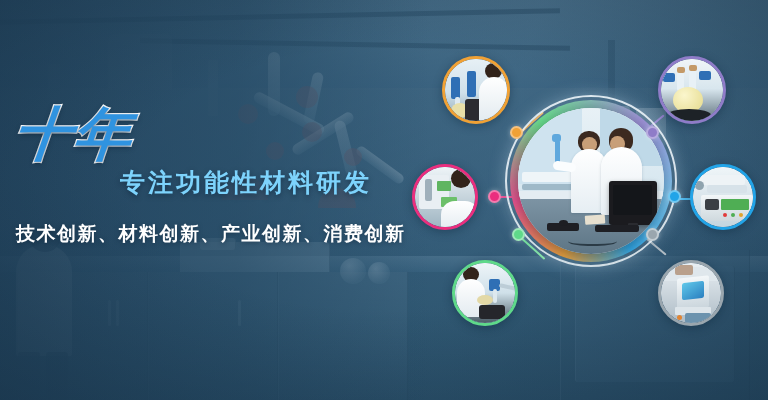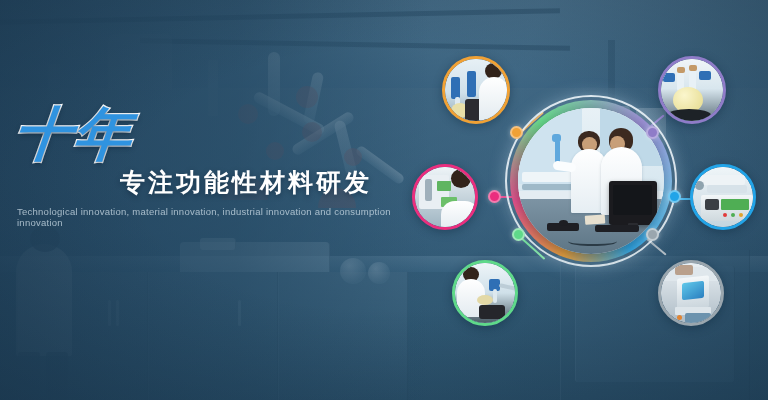--- a/index.html
+++ b/index.html
@@ -87,21 +87,21 @@
     letter-spacing:1px;
     transform:skewX(-6deg);
   }
   .moyijian{
     font-size:30px;font-weight:700;color:#ffffff;line-height:38px;
     letter-spacing:2px;padding-bottom:4px;
     text-shadow:0 2px 5px rgba(10,30,50,.5);
   }
   .line2{
     margin-top:4px;margin-left:106px;
-    font-size:25px;font-weight:700;color:#ffffff;letter-spacing:3px;
+    font-size:25px;font-weight:700;color:#7dd3fc;letter-spacing:3px;
     text-shadow:0 2px 5px rgba(10,30,50,.5);
   }
   .line3{
     margin-top:22px;margin-left:2px;
     font-size:19px;font-weight:700;color:#ffffff;letter-spacing:1.5px;
     text-shadow:0 1px 4px rgba(10,30,50,.5);
   }
   .line4{
     margin-top:7px;margin-left:3px;
     font-size:9.5px;color:rgba(214,228,238,.72);letter-spacing:.25px;
@@ -232,21 +232,21 @@
     <div class="blue-tint"></div>
     <div class="left-darken"></div>
     <div class="vignette"></div>
   </div>
 
   <div class="textblock">
     <div class="line1">
       <span class="shinian">十年</span>
     </div>
     <div class="line2">专注功能性材料研发</div>
-    <div class="line4">Technological innovation, material innovation, industrial innovation and consumption innovation</div>
+    <div class="line3">技术创新、材料创新、产业创新、消费创新</div>
   </div>
 
   <div class="cluster">
 
     <div class="link" style="left:118px;top:96px;width:34px;background:linear-gradient(90deg,#f0a135,#f3b45d);transform:rotate(-42deg);"></div>
     <div class="link" style="left:96px;top:158px;width:28px;background:linear-gradient(90deg,#ea2e7e,#f0619b);"></div>
     <div class="link" style="left:118px;top:196px;width:36px;background:linear-gradient(90deg,#5fd98a,#86e6a6);transform:rotate(42deg);"></div>
     <div class="link" style="left:238px;top:98px;width:34px;background:linear-gradient(90deg,#a796d8,#8f7cc8);transform:rotate(-40deg);"></div>
     <div class="link" style="left:262px;top:160px;width:30px;background:linear-gradient(90deg,#22a4e8,#54bdf0);"></div>
     <div class="link" style="left:240px;top:194px;width:34px;background:linear-gradient(90deg,#9aa6ae,#b3bec5);transform:rotate(40deg);"></div>

